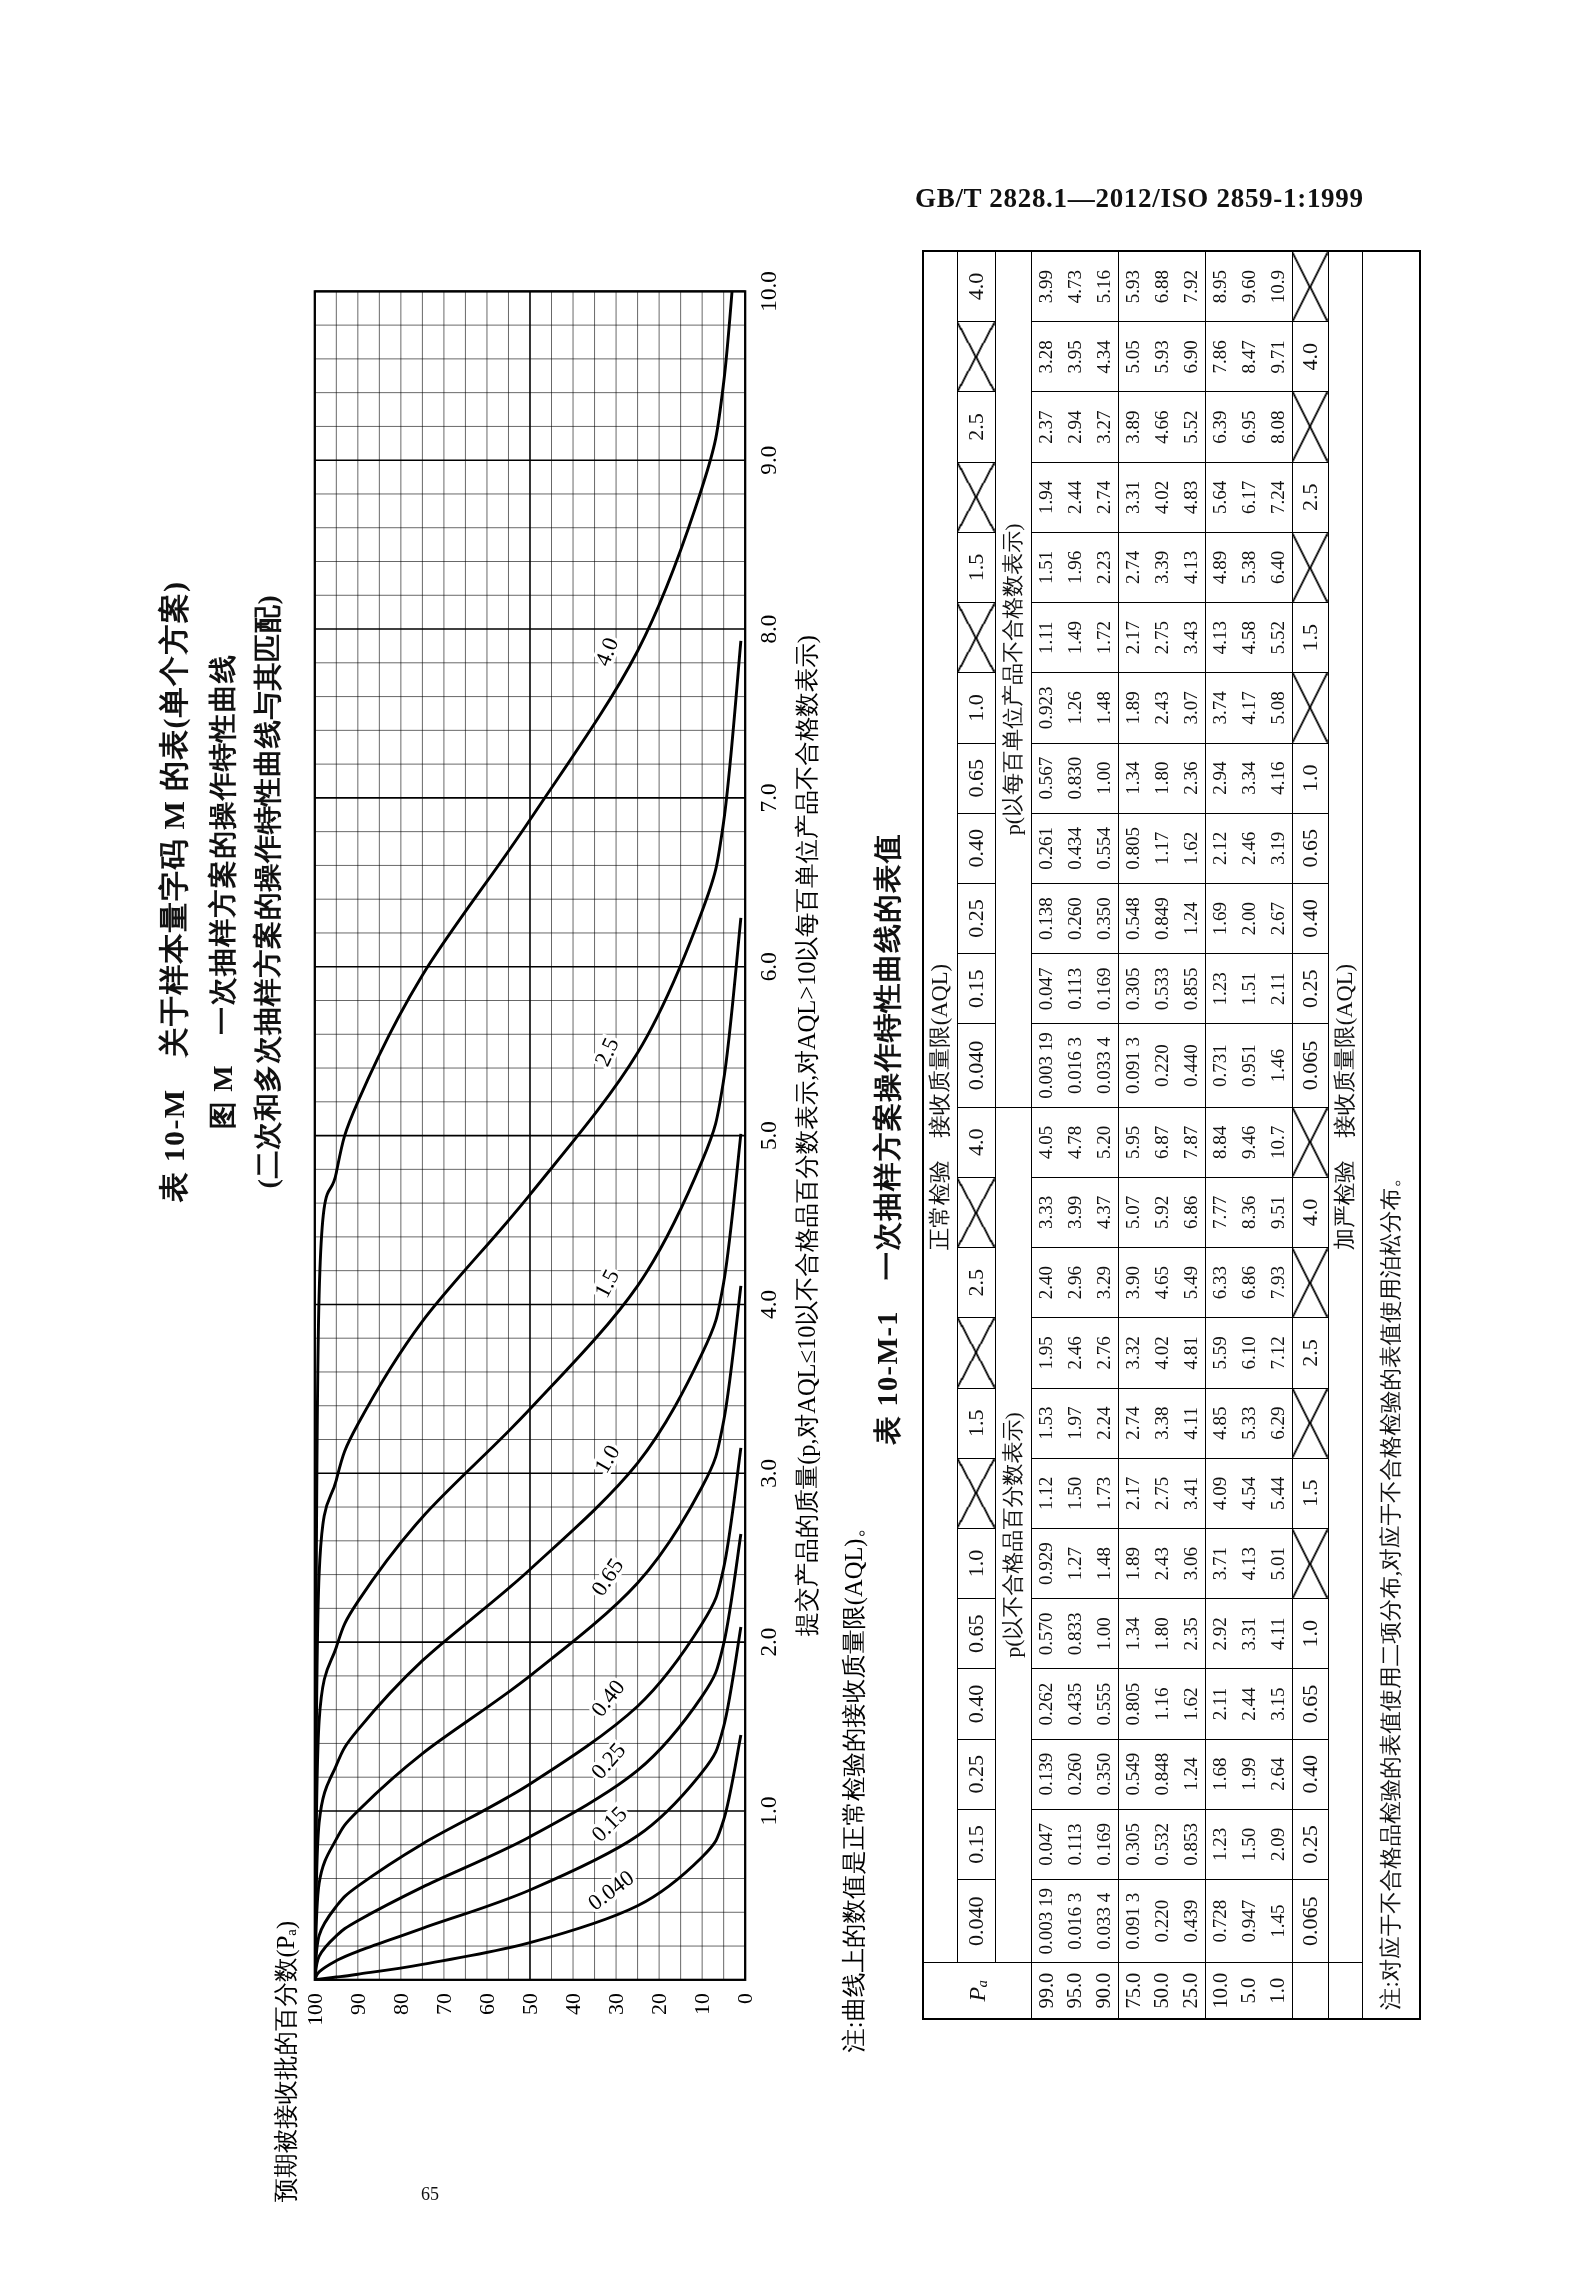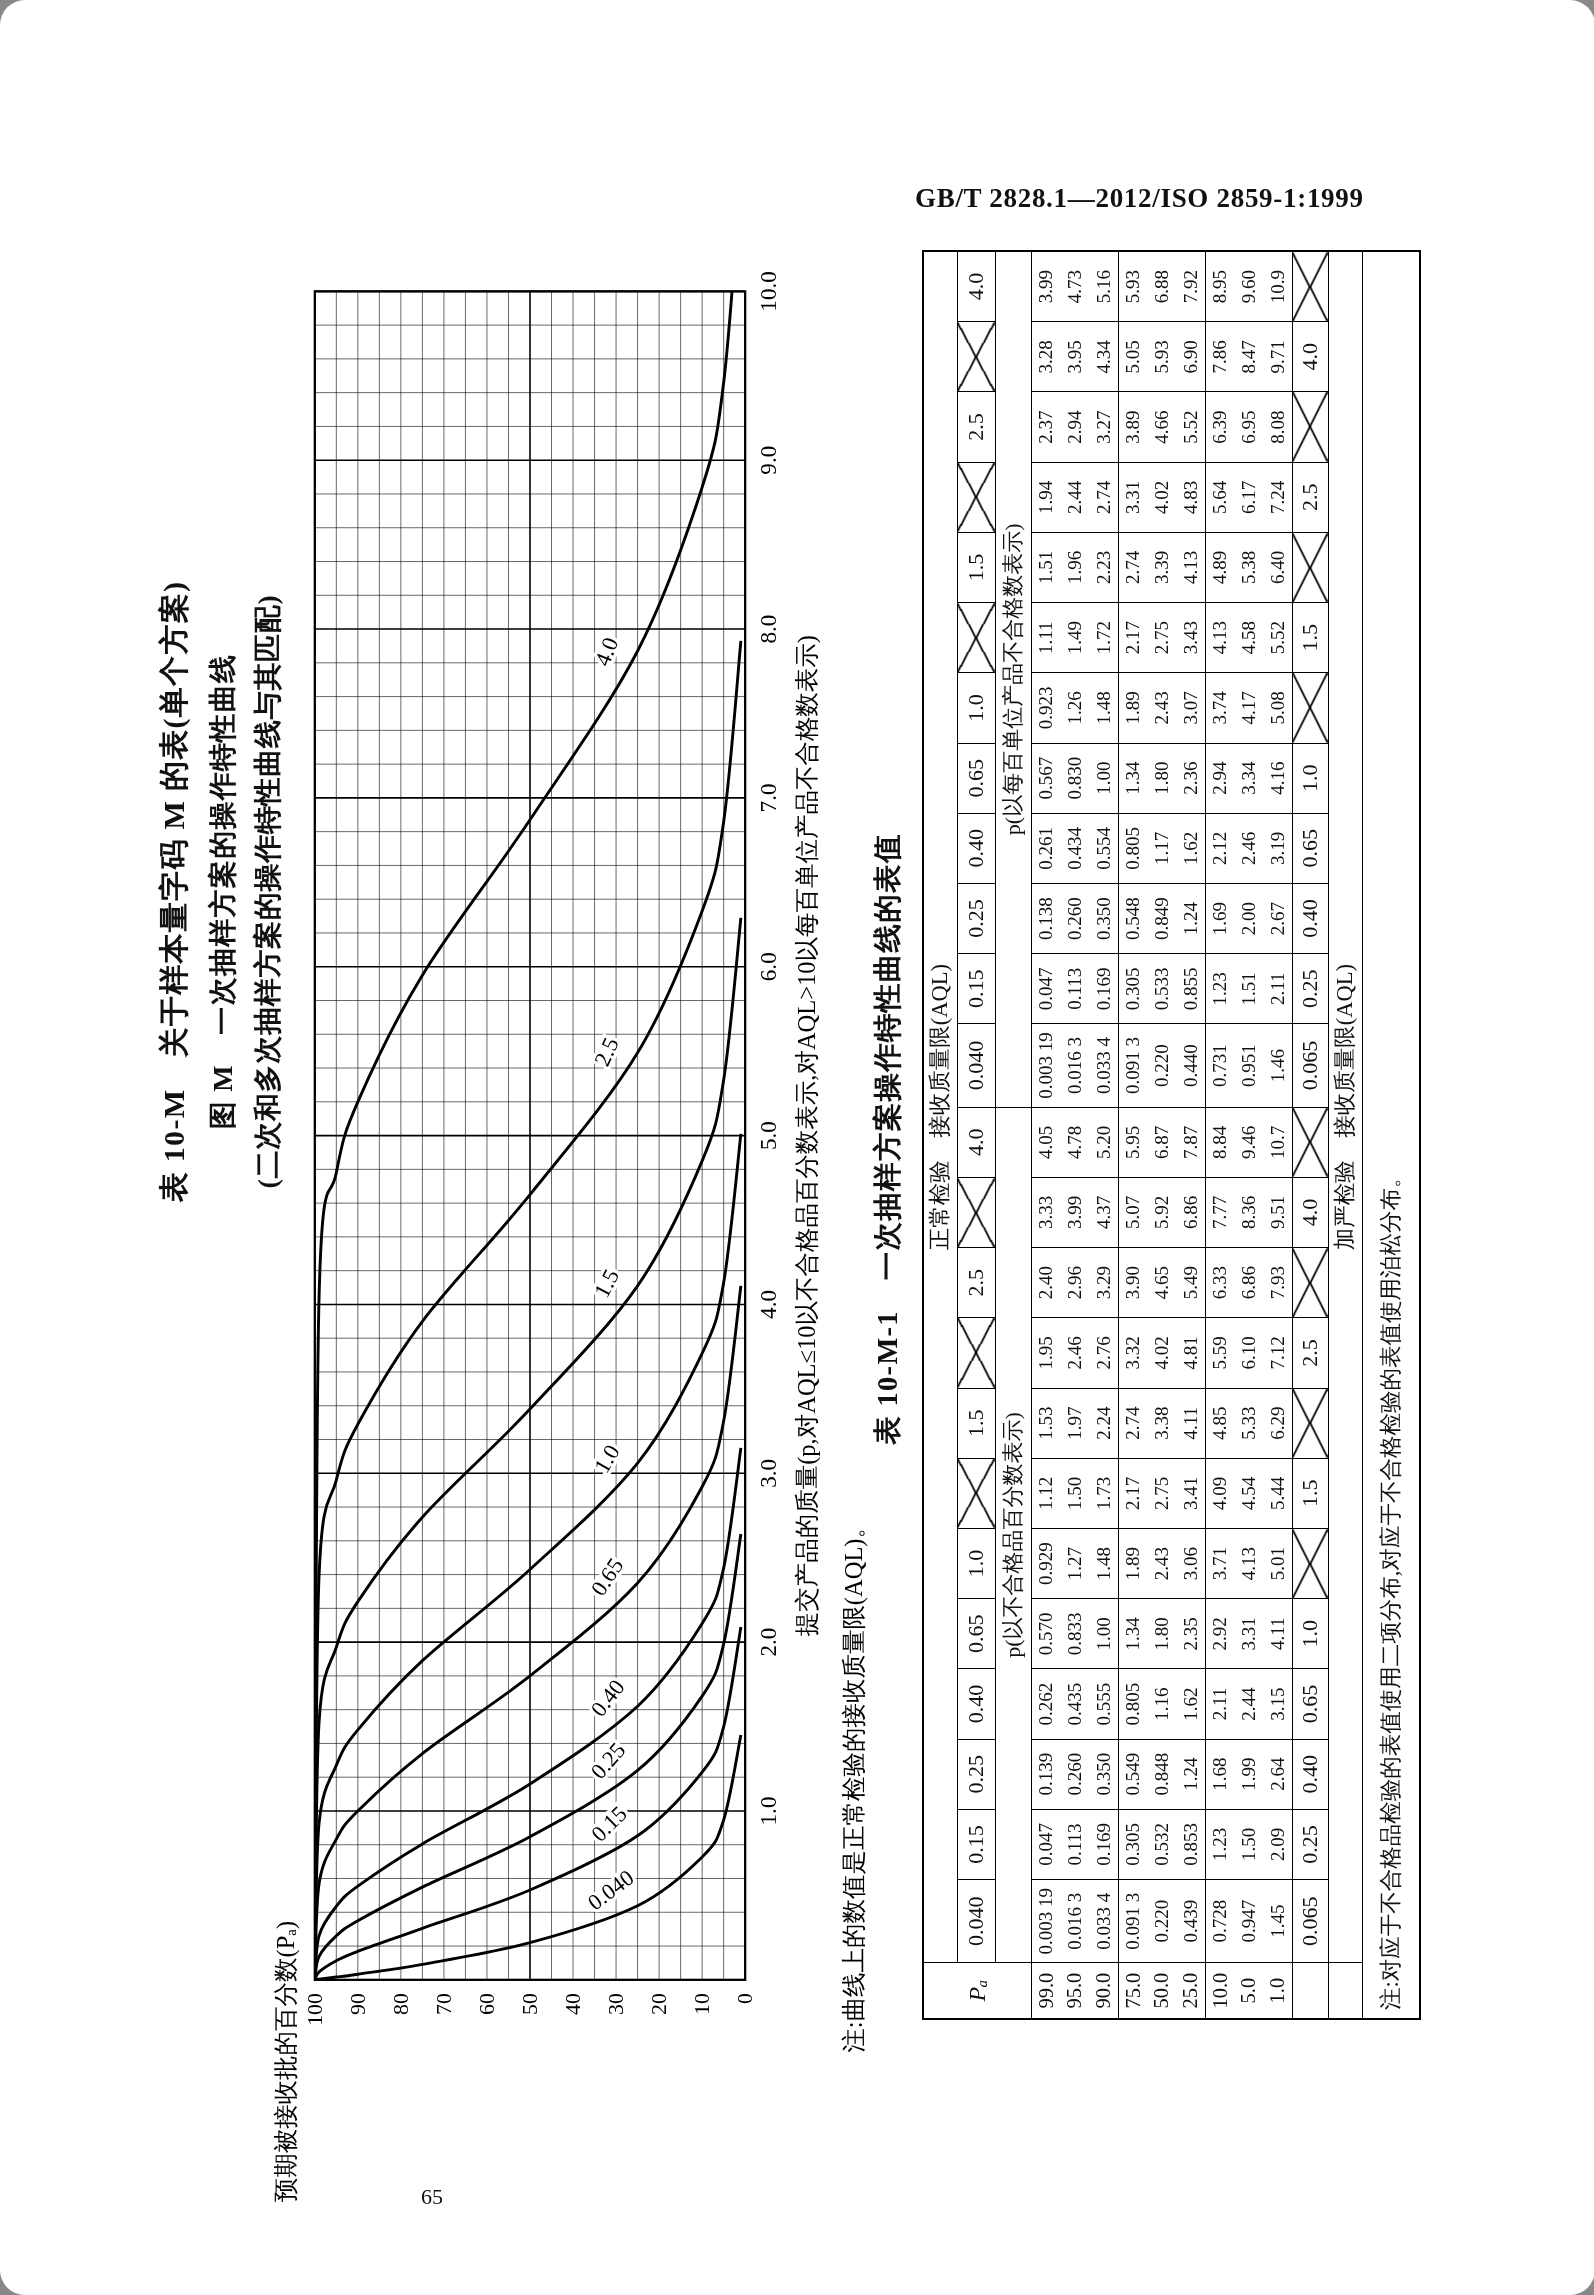--- a/index.html
+++ b/index.html
@@ -1,24 +1,24 @@
 <!DOCTYPE html>
 <html style="font-size:10.6px"><head>
 <meta charset="utf-8">
 <style>
   html,body{margin:0;padding:0;background:#888;}
   .page{
     position:relative;width:1595px;height:2295px;background:#ffffff;
-    font-family:"Liberation Serif","DejaVu Serif",serif;color:#111;overflow:hidden;border-radius:25px;
+    font-family:"Liberation Serif","DejaVu Serif",serif;color:#111;overflow:hidden;
   }
   .portrait-header{
     position:absolute;left:915px;top:183px;font-size:27px;font-weight:bold;
     letter-spacing:0.7px;white-space:nowrap;
   }
-  .page-number{position:absolute;left:421px;top:2184px;font-size:22px;}
+  .page-number{position:absolute;left:421px;top:2184px;font-size:18px;}
   
   .landscape{
     position:absolute;left:0;top:0;width:2295px;height:1595px;
     transform:rotate(-90deg) translateX(-2295px);transform-origin:0 0;
   }
   .title-block{position:absolute;left:503px;top:154px;width:1801px;text-align:center;}
   .title-line1{font-size:30px;font-weight:bold;letter-spacing:1.3px;}
   .title-line2{font-size:28px;font-weight:bold;margin-top:9.3px;letter-spacing:1.3px;}
   .title-line3{font-size:28px;font-weight:bold;margin-top:6.6px;letter-spacing:0.7px;}
   .chart-svg{position:absolute;left:0;top:0;}

